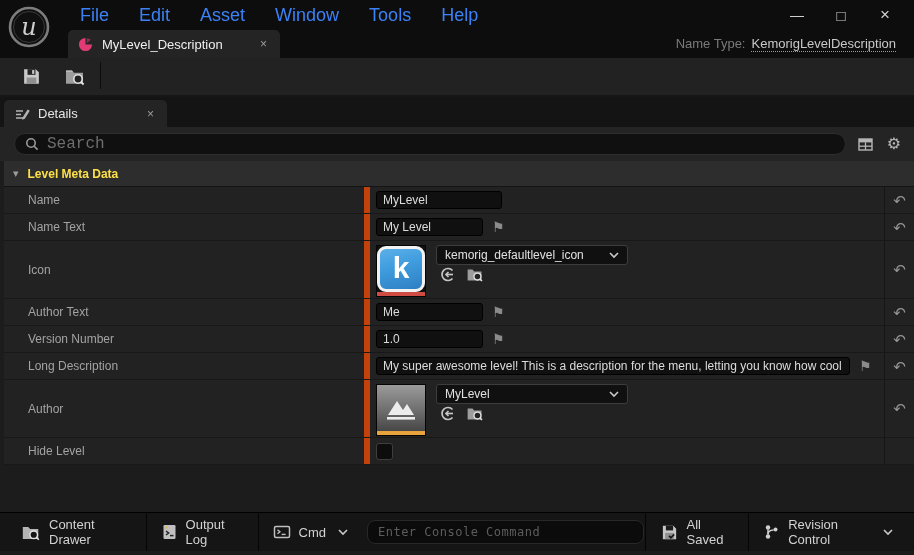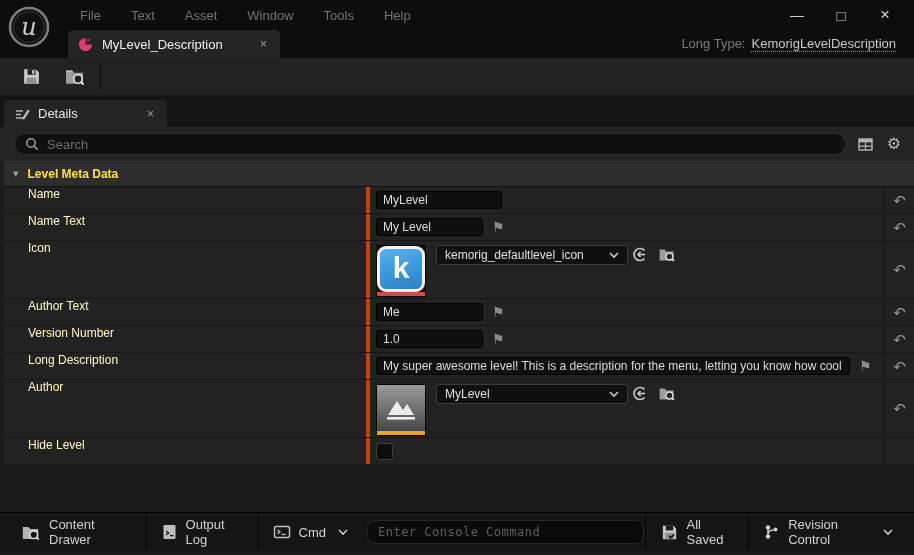--- a/index.html
+++ b/index.html
@@ -11,21 +11,21 @@
   }
   svg { display:block; }
 
   
   .titlebar {
     height:30px; background:#0d0d0d; display:flex; align-items:center;
     padding-left:68px; position:relative;
   }
   .ue-logo { position:absolute; left:7px; top:5px; width:44px; height:44px; z-index:5; }
   .menus { display:flex; gap:6px; }
-  .menu-item { color:#737373; font-size:13px; padding:4px 12px; cursor:default; }
+  .menu-item { color:#3b82f6; font-size:18px; padding:4px 12px; cursor:default; }
   .win-controls { margin-left:auto; display:flex; align-items:center; gap:14px; padding-right:14px; }
   .win-btn { width:30px; height:24px; display:flex; align-items:center; justify-content:center;
     color:#cfcfcf; font-size:14px; }
   .win-btn.max { font-size:15px; }
   .win-btn.close { font-size:17px; }
 
   
   .tabstrip { height:28px; background:#0d0d0d; display:flex; align-items:flex-start; position:relative; }
   .doc-tab {
     margin-left:68px; width:212px; height:28px; background:#242424;
@@ -50,40 +50,40 @@
   }
   .details-tab-label { color:#e6e6e6; font-size:13px; flex:1; }
 
   
   .searchrow { height:34px; background:#242424; display:flex; align-items:center; padding:0 10px 0 14px; gap:9px; }
   .search-pill {
     flex:1; height:22px; background:#101010; border:1px solid #2d2d2d; border-radius:11px;
     display:flex; align-items:center; padding:0 10px; gap:8px;
   }
   .search-pill input {
-    flex:1; background:transparent; border:none; outline:none; color:#d8d8d8; font-size:13px;
-    font-family:Liberation Sans, sans-serif;
+    flex:1; background:transparent; border:none; outline:none; color:#d8d8d8; font-size:16px;
+    font-family:Liberation Mono, monospace;
   }
   .search-pill input::placeholder { color:#6e6e6e; }
   .icon-btn { display:flex; align-items:center; justify-content:center; width:20px; height:20px; }
   .gear-glyph { font-size:16px; color:#b5b5b5; line-height:1; }
 
   
   .grid { background:#222222; border-left:4px solid #1c1c1c; }
   .section-header {
     height:26px; background:#2d2d2d; display:flex; align-items:center; gap:9px; padding-left:9px;
     border-bottom:1px solid #141414;
   }
   .section-tri { color:#9c9c9c; font-size:11px; }
   .section-title { color:#fde047; font-weight:bold; font-size:12px; }
   .row { display:flex; border-bottom:1px solid #181818; background:#222222; }
   .row.h27 { height:27px; }
   .row.h58 { height:58px; }
-  .cell-label { width:366px; border-right:4px solid #c2410c; display:flex; padding-left:24px;
-    color:#fef9c3; }
+  .cell-label { width:366px; border-right:6px solid #c2410c; display:flex; align-items:center; padding-left:24px;
+    color:#a3a3a3; }
   .cell-value { flex:1; border-right:1px solid #161616; display:flex; align-items:center; padding-left:6px; }
   .cell-reset { width:29px; display:flex; align-items:center; justify-content:center; }
   .undo-glyph { color:#969696; font-size:15px; line-height:1; cursor:default; }
 
   input.text-field {
     height:18px; background:#101010; border:1px solid #000; border-radius:3px;
     color:#dcdcdc; font-size:12px; padding:0 6px; outline:none;
     font-family:"Liberation Sans", sans-serif;
   }
   .w-name { width:126px; }
@@ -96,21 +96,21 @@
   .thumb-img { width:48px; height:46px; display:flex; align-items:center; justify-content:center; }
   .thumb-img.k {
     background:linear-gradient(165deg,#5cb0ea 0%, #3e9bdd 45%, #2e7fc2 100%);
     border:3px solid #f2f2f2; border-radius:9px;
     color:#fff; font-size:30px; font-weight:bold; line-height:1; padding-bottom:3px;
   }
   .thumb-img.mountain { background:linear-gradient(180deg,#9b9b9b 0%, #6e6e6e 55%, #474747 100%); }
   .thumb-bar { height:4px; width:48px; }
   .bar-red { background:#cf4b43; }
   .bar-orange { background:#e8a33d; }
-  .asset-right { display:flex; flex-direction:row; }
+  .asset-right { display:flex; flex-direction:column; }
   .combo {
     width:192px; height:20px; background:#101010; border:1px solid #3d3d3d; border-radius:3px;
     display:flex; align-items:center; justify-content:space-between; padding:0 8px;
   }
   .combo-label { color:#e0e0e0; font-size:12px; white-space:nowrap; overflow:hidden; }
   .mini-btns { display:flex; gap:10px; padding-left:2px; }
   .mini-btn { width:18px; height:18px; display:flex; align-items:center; justify-content:center; }
 
   .checkbox {
     width:17px; height:17px; background:#0d0d0d; border:1px solid #3e3e3e; border-radius:3px;
@@ -141,21 +141,21 @@
 <div class="titlebar">
   <div class="ue-logo">
     <svg width="44" height="44" viewBox="0 0 44 44">
       <circle cx="22" cy="22" r="19" fill="#101010" stroke="#7d7d7d" stroke-width="2.6"></circle>
       <circle cx="22" cy="22" r="15.5" fill="none" stroke="#3a3a3a" stroke-width="1"></circle>
       <text x="22" y="30" text-anchor="middle" font-size="24" fill="#cfcfcf" font-family="DejaVu Serif, serif" font-style="italic">u</text>
     </svg>
   </div>
   <div class="menus">
     <div class="menu-item">File</div>
-    <div class="menu-item">Text</div>
+    <div class="menu-item">Edit</div>
     <div class="menu-item">Asset</div>
     <div class="menu-item">Window</div>
     <div class="menu-item">Tools</div>
     <div class="menu-item">Help</div>
   </div>
   <div class="win-controls">
     <div class="win-btn">—</div>
     <div class="win-btn max">□</div>
     <div class="win-btn close">×</div>
   </div>
@@ -166,21 +166,21 @@
     <span>
       <svg width="15" height="15" viewBox="0 0 16 16">
         <path d="M8 8 L8 1 A7 7 0 1 0 15 8 Z" fill="#e23a74"></path>
         <path d="M9.4 6.6 L13.6 2.8 A7 7 0 0 0 9.4 1.2 Z" fill="#e23a74" opacity="0.55"></path>
       </svg>
     </span>
     <span class="doc-tab-label">MyLevel_Description</span>
     <span class="tab-close">×</span>
   </div>
   <div class="asset-type">
-    <span>Long Type:</span>
+    <span>Name Type:</span>
     <span class="asset-type-value">KemorigLevelDescription</span>
   </div>
 </div>
 
 <div class="toolbar">
   <div class="tool-btn">
     <span>
       <svg width="21" height="21" viewBox="0 0 20 20">
         <path d="M3 3 h11 l3 3 v11 H3 Z" fill="#c9c9c9"></path>
         <rect x="6.2" y="3" width="7.6" height="5.4" fill="#232323"></rect>

